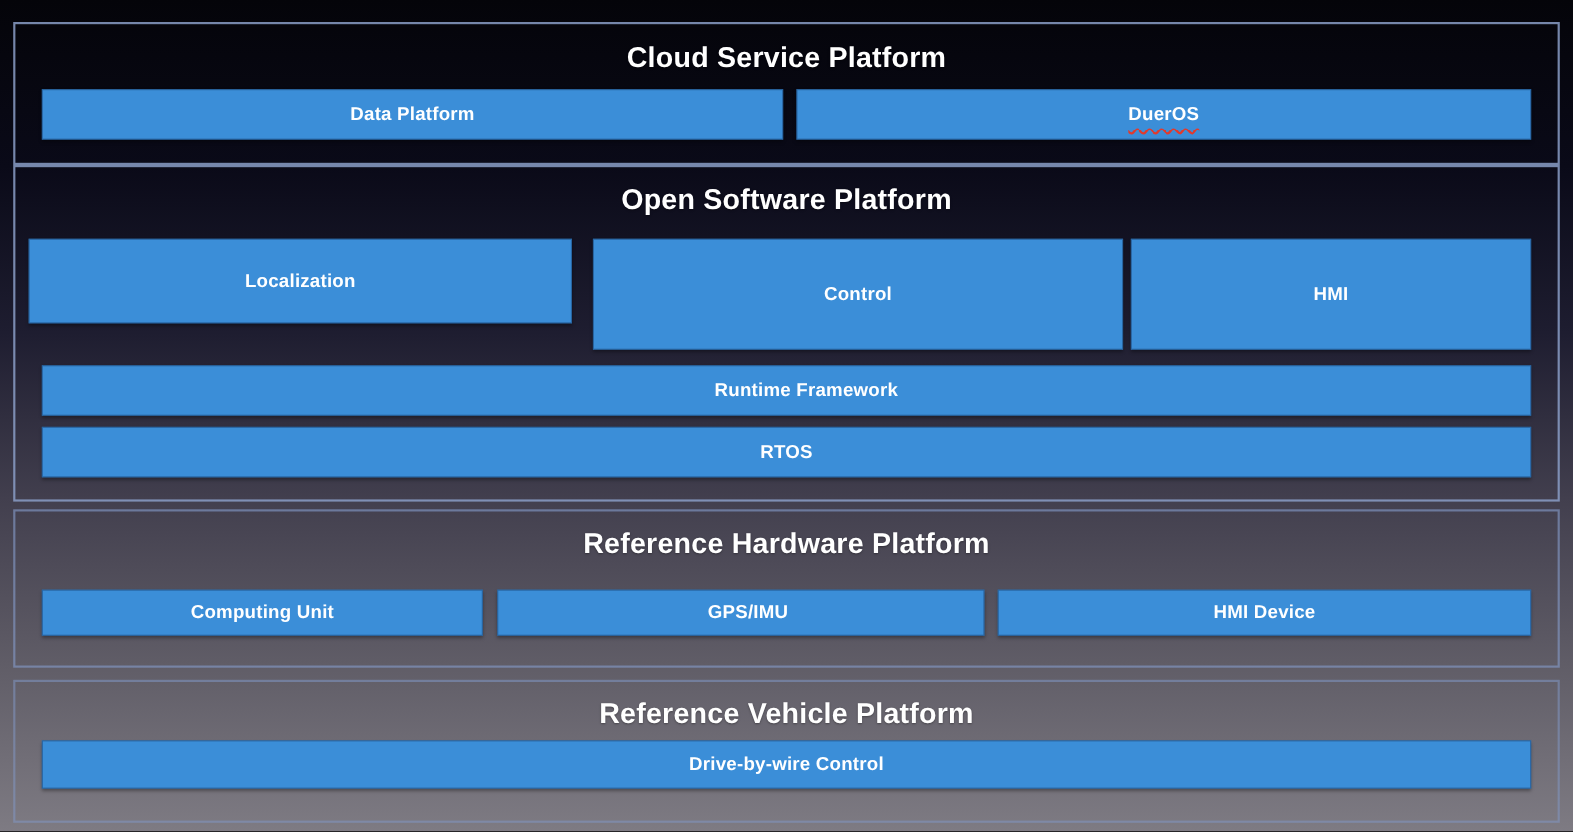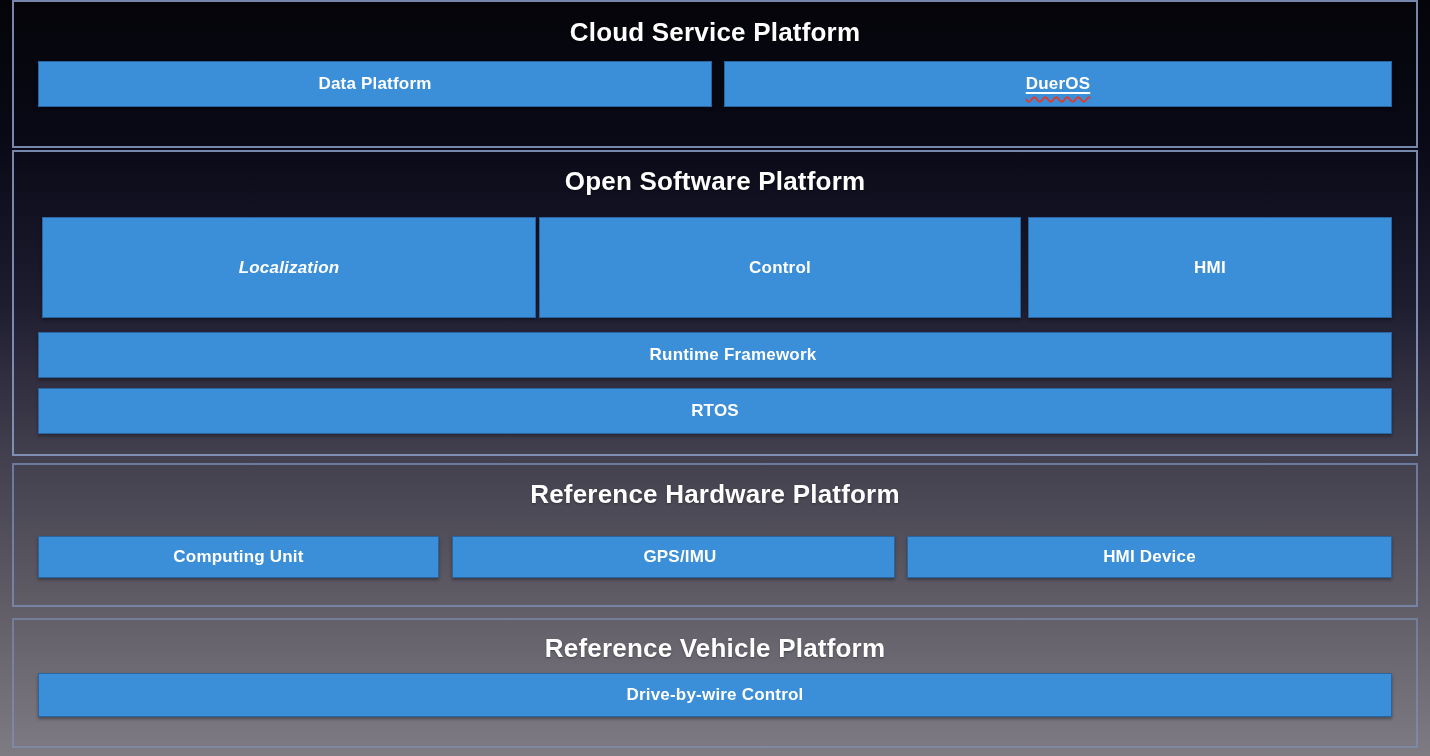--- a/index.html
+++ b/index.html
@@ -19,21 +19,21 @@
       #605d67 80%,
       #7e7b83 100%);
   }
 
   .section {
     position: absolute;
     left: 12px;
     width: 1406px;
     border: 2px solid rgba(138, 158, 199, 0.85);
   }
-  .section-cloud    { top: 0;  height: 148px; }
+  .section-cloud    { top: 20px;  height: 130px; }
   .section-software { top: 150px; height: 306px; }
   .section-hardware { top: 463px; height: 144px; border-color: rgba(130, 152, 196, 0.65); }
   .section-vehicle  { top: 618px; height: 130px; border-color: rgba(130, 152, 196, 0.55); }
 
   .section-title {
     position: absolute;
     left: 0; right: 0;
     text-align: center;
     color: #ffffff;
     font-size: 26px;
@@ -59,37 +59,36 @@
     font-weight: bold;
     letter-spacing: 0.2px;
     text-align: right;
   }
 
   
   .block-data-platform { top: 59px; left: 24px;  width: 674px; height: 46px; }
   .block-dueros        { top: 59px; left: 710px; width: 668px; height: 46px; }
 
   
-  .block-localization { top: 65px;  left: 28px;   width: 494px; height: 101px; font-style: italic; }
+  .block-localization { top: 65px;  left: 12px;   width: 494px; height: 77px; }
   .block-control      { top: 65px;  left: 525px;  width: 482px; height: 101px; }
   .block-hmi          { top: 65px;  left: 1014px; width: 364px; height: 101px; }
   .block-runtime      { top: 180px; left: 24px;   width: 1354px; height: 46px; padding-left: 36px; }
   .block-rtos         { top: 236px; left: 24px;   width: 1354px; height: 46px; }
 
   
   .block-computing-unit { top: 71px; left: 24px;  width: 401px; height: 42px; }
   .block-gps-imu        { top: 71px; left: 438px; width: 443px; height: 42px; padding-left: 13px; }
   .block-hmi-device     { top: 71px; left: 893px; width: 485px; height: 42px; }
 
   
   .block-drive-by-wire { top: 53px; left: 24px; width: 1354px; height: 44px; }
 
   
   .link-underline {
-    text-decoration: underline;
     text-decoration-thickness: 2px;
     text-underline-offset: 3px;
   }
   .squiggle {
     text-decoration: underline wavy #e03a2e;
     text-decoration-skip-ink: none;
     text-decoration-thickness: 2px;
     text-underline-offset: 7px;
   }
 </style>

